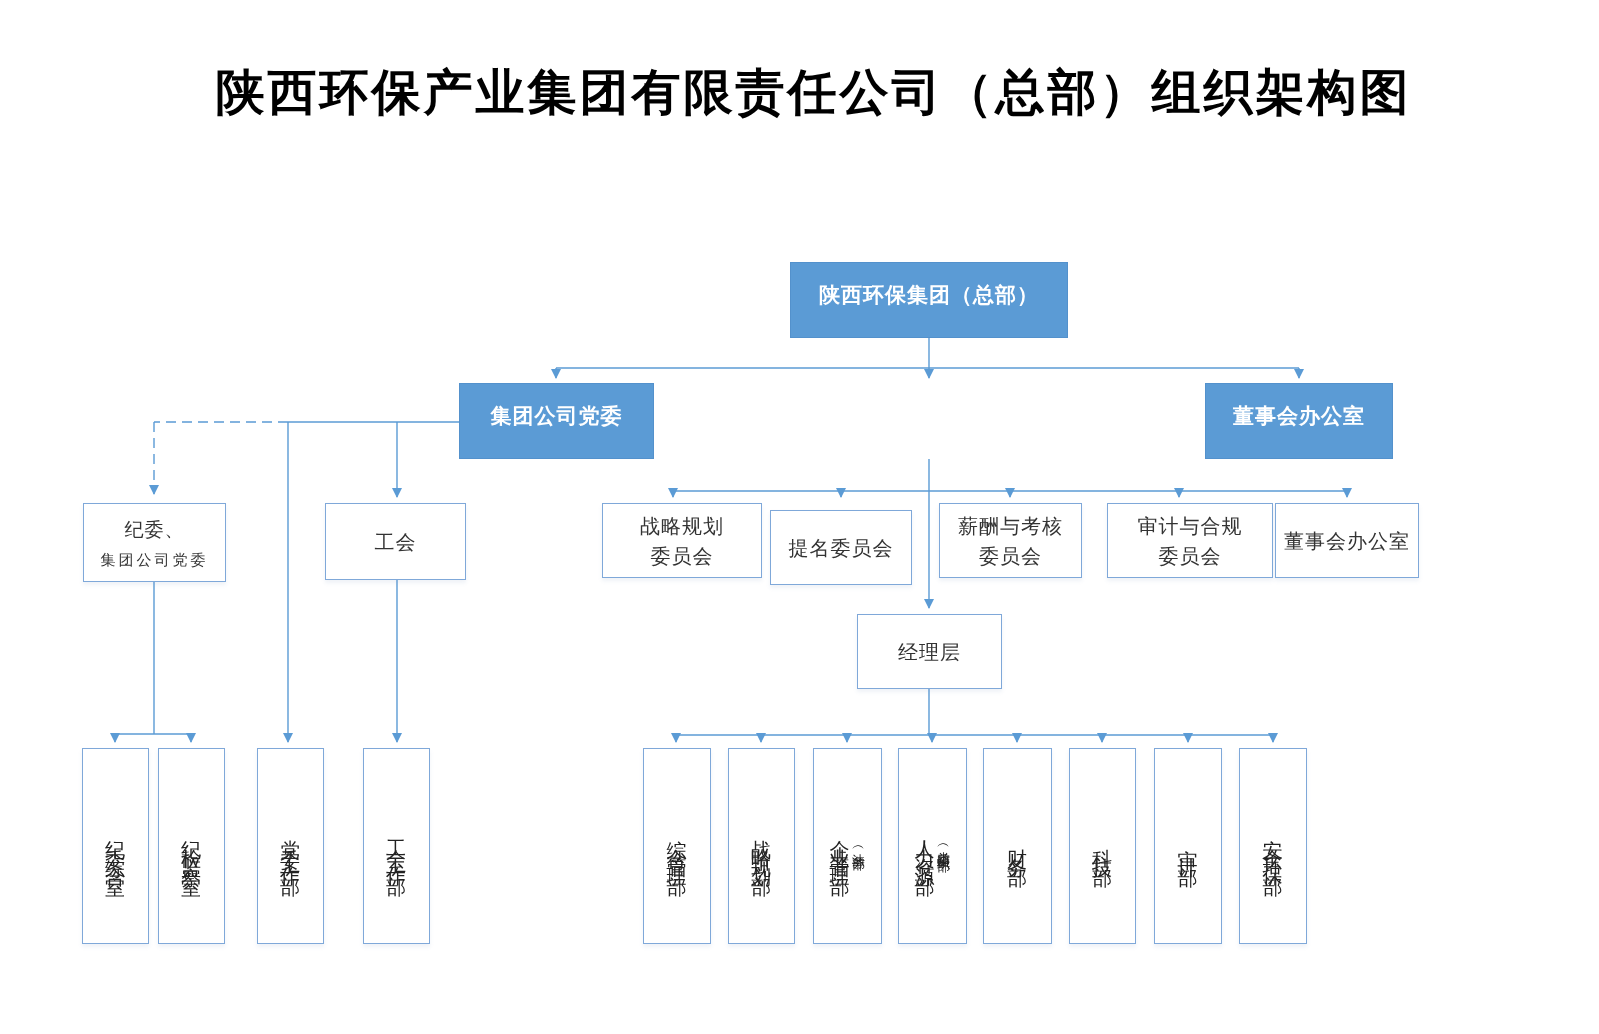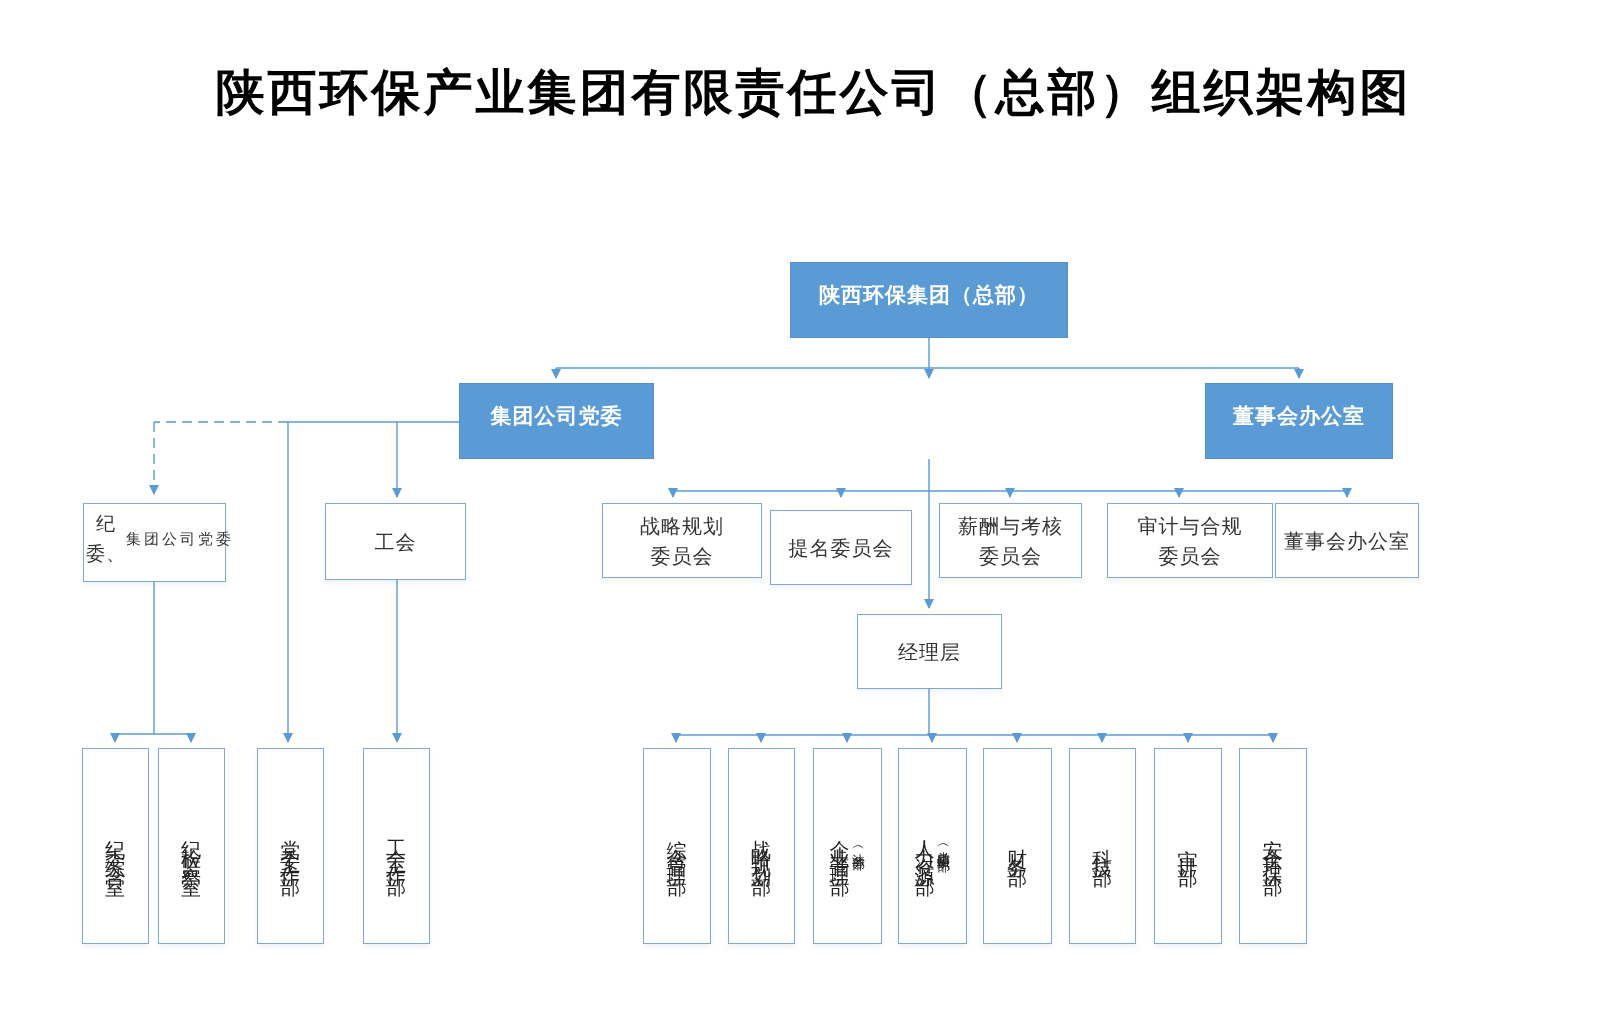--- a/index.html
+++ b/index.html
@@ -19,21 +19,21 @@
   .box-blue{
     background:#5B9BD5;color:#ffffff;font-weight:bold;font-size:21px;letter-spacing:1px;
     padding-bottom:10px;border:1px solid #5391cc;
   }
   .box-white{
     background:#ffffff;border:1.4px solid #7FA8D9;color:#333;font-size:20px;
     flex-direction:column;line-height:30px;letter-spacing:1px;
     box-shadow:0 3px 4px rgba(120,150,190,0.12);
   }
   .bias-up{}
-  .disc{flex-direction:row;justify-content:space-between;padding:11px 2px 18px 2px;}
+  .disc{flex-direction:column;justify-content:space-between;padding:11px 2px 18px 2px;}
   .disc .l1{font-size:19px;letter-spacing:1px;}
   .disc .l2{font-size:15px;letter-spacing:3px;white-space:nowrap;}
   .vbox{
     position:absolute;top:748px;height:196px;box-sizing:border-box;background:#ffffff;
     border:1.4px solid #7FA8D9;display:flex;align-items:center;justify-content:center;
     box-shadow:0 3px 4px rgba(120,150,190,0.12);
   }
   .vmain{
     writing-mode:vertical-rl;text-orientation:mixed;
     font-size:20px;letter-spacing:9px;color:#222;line-height:1;

